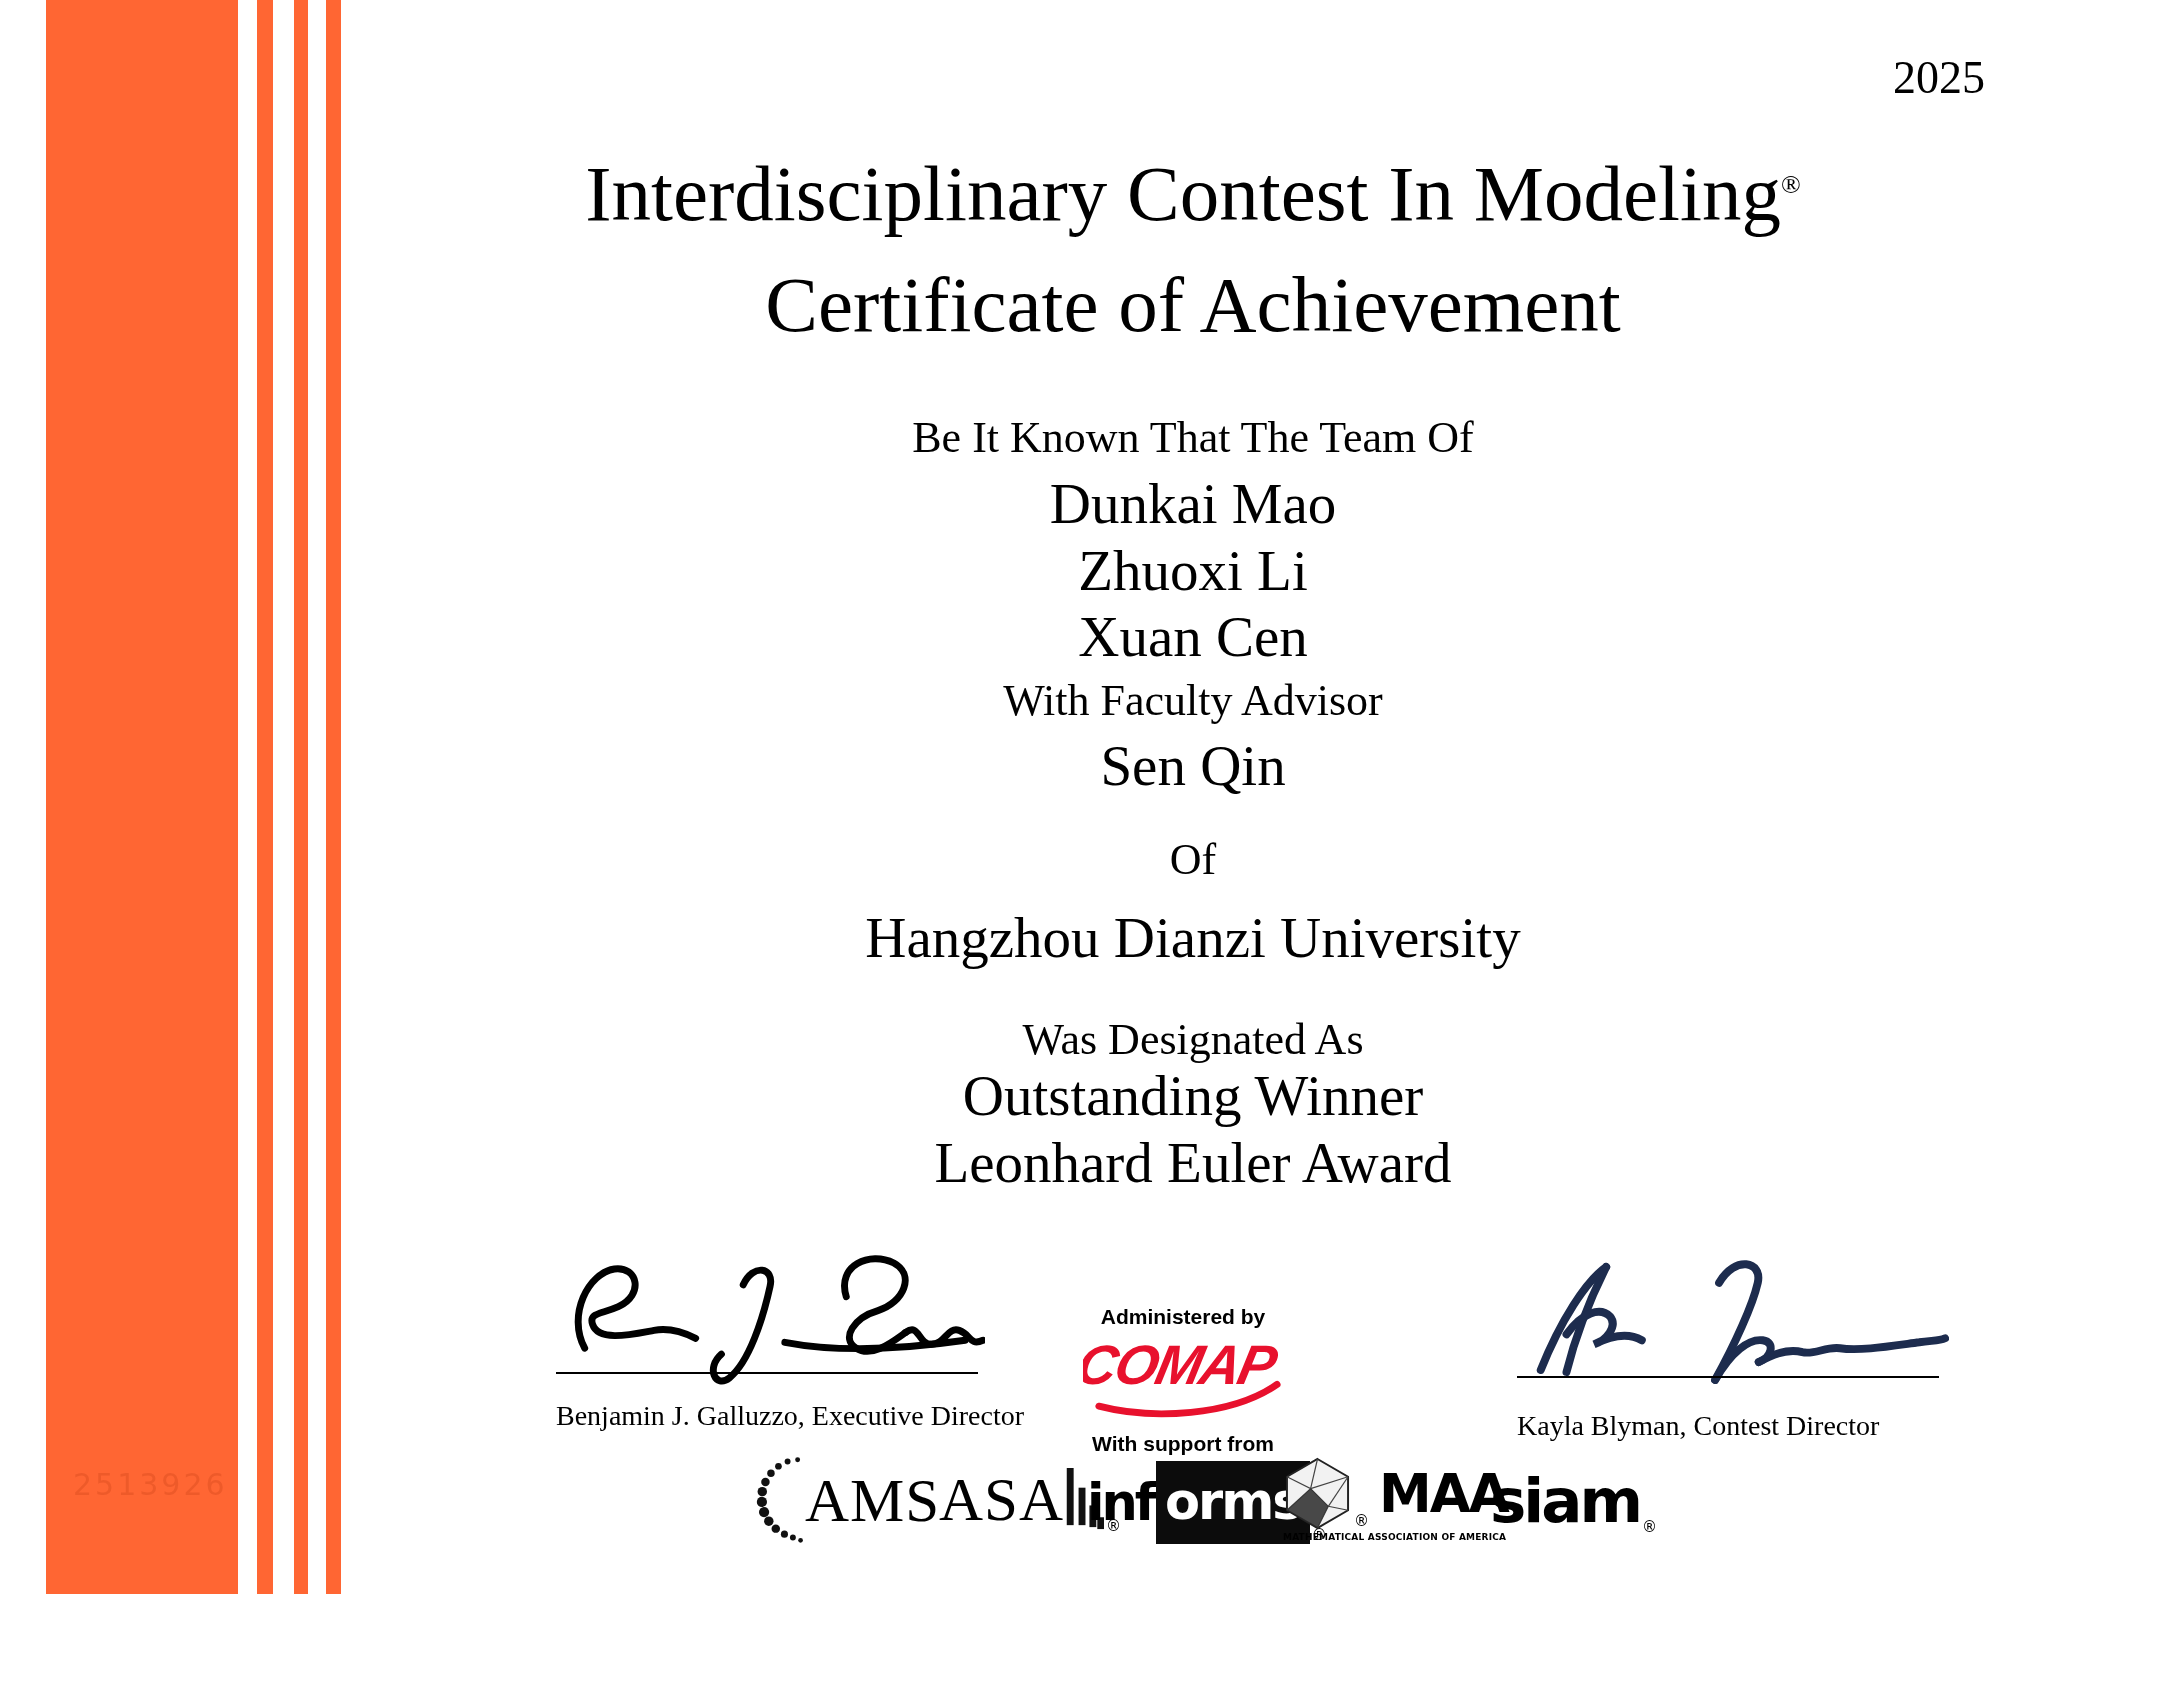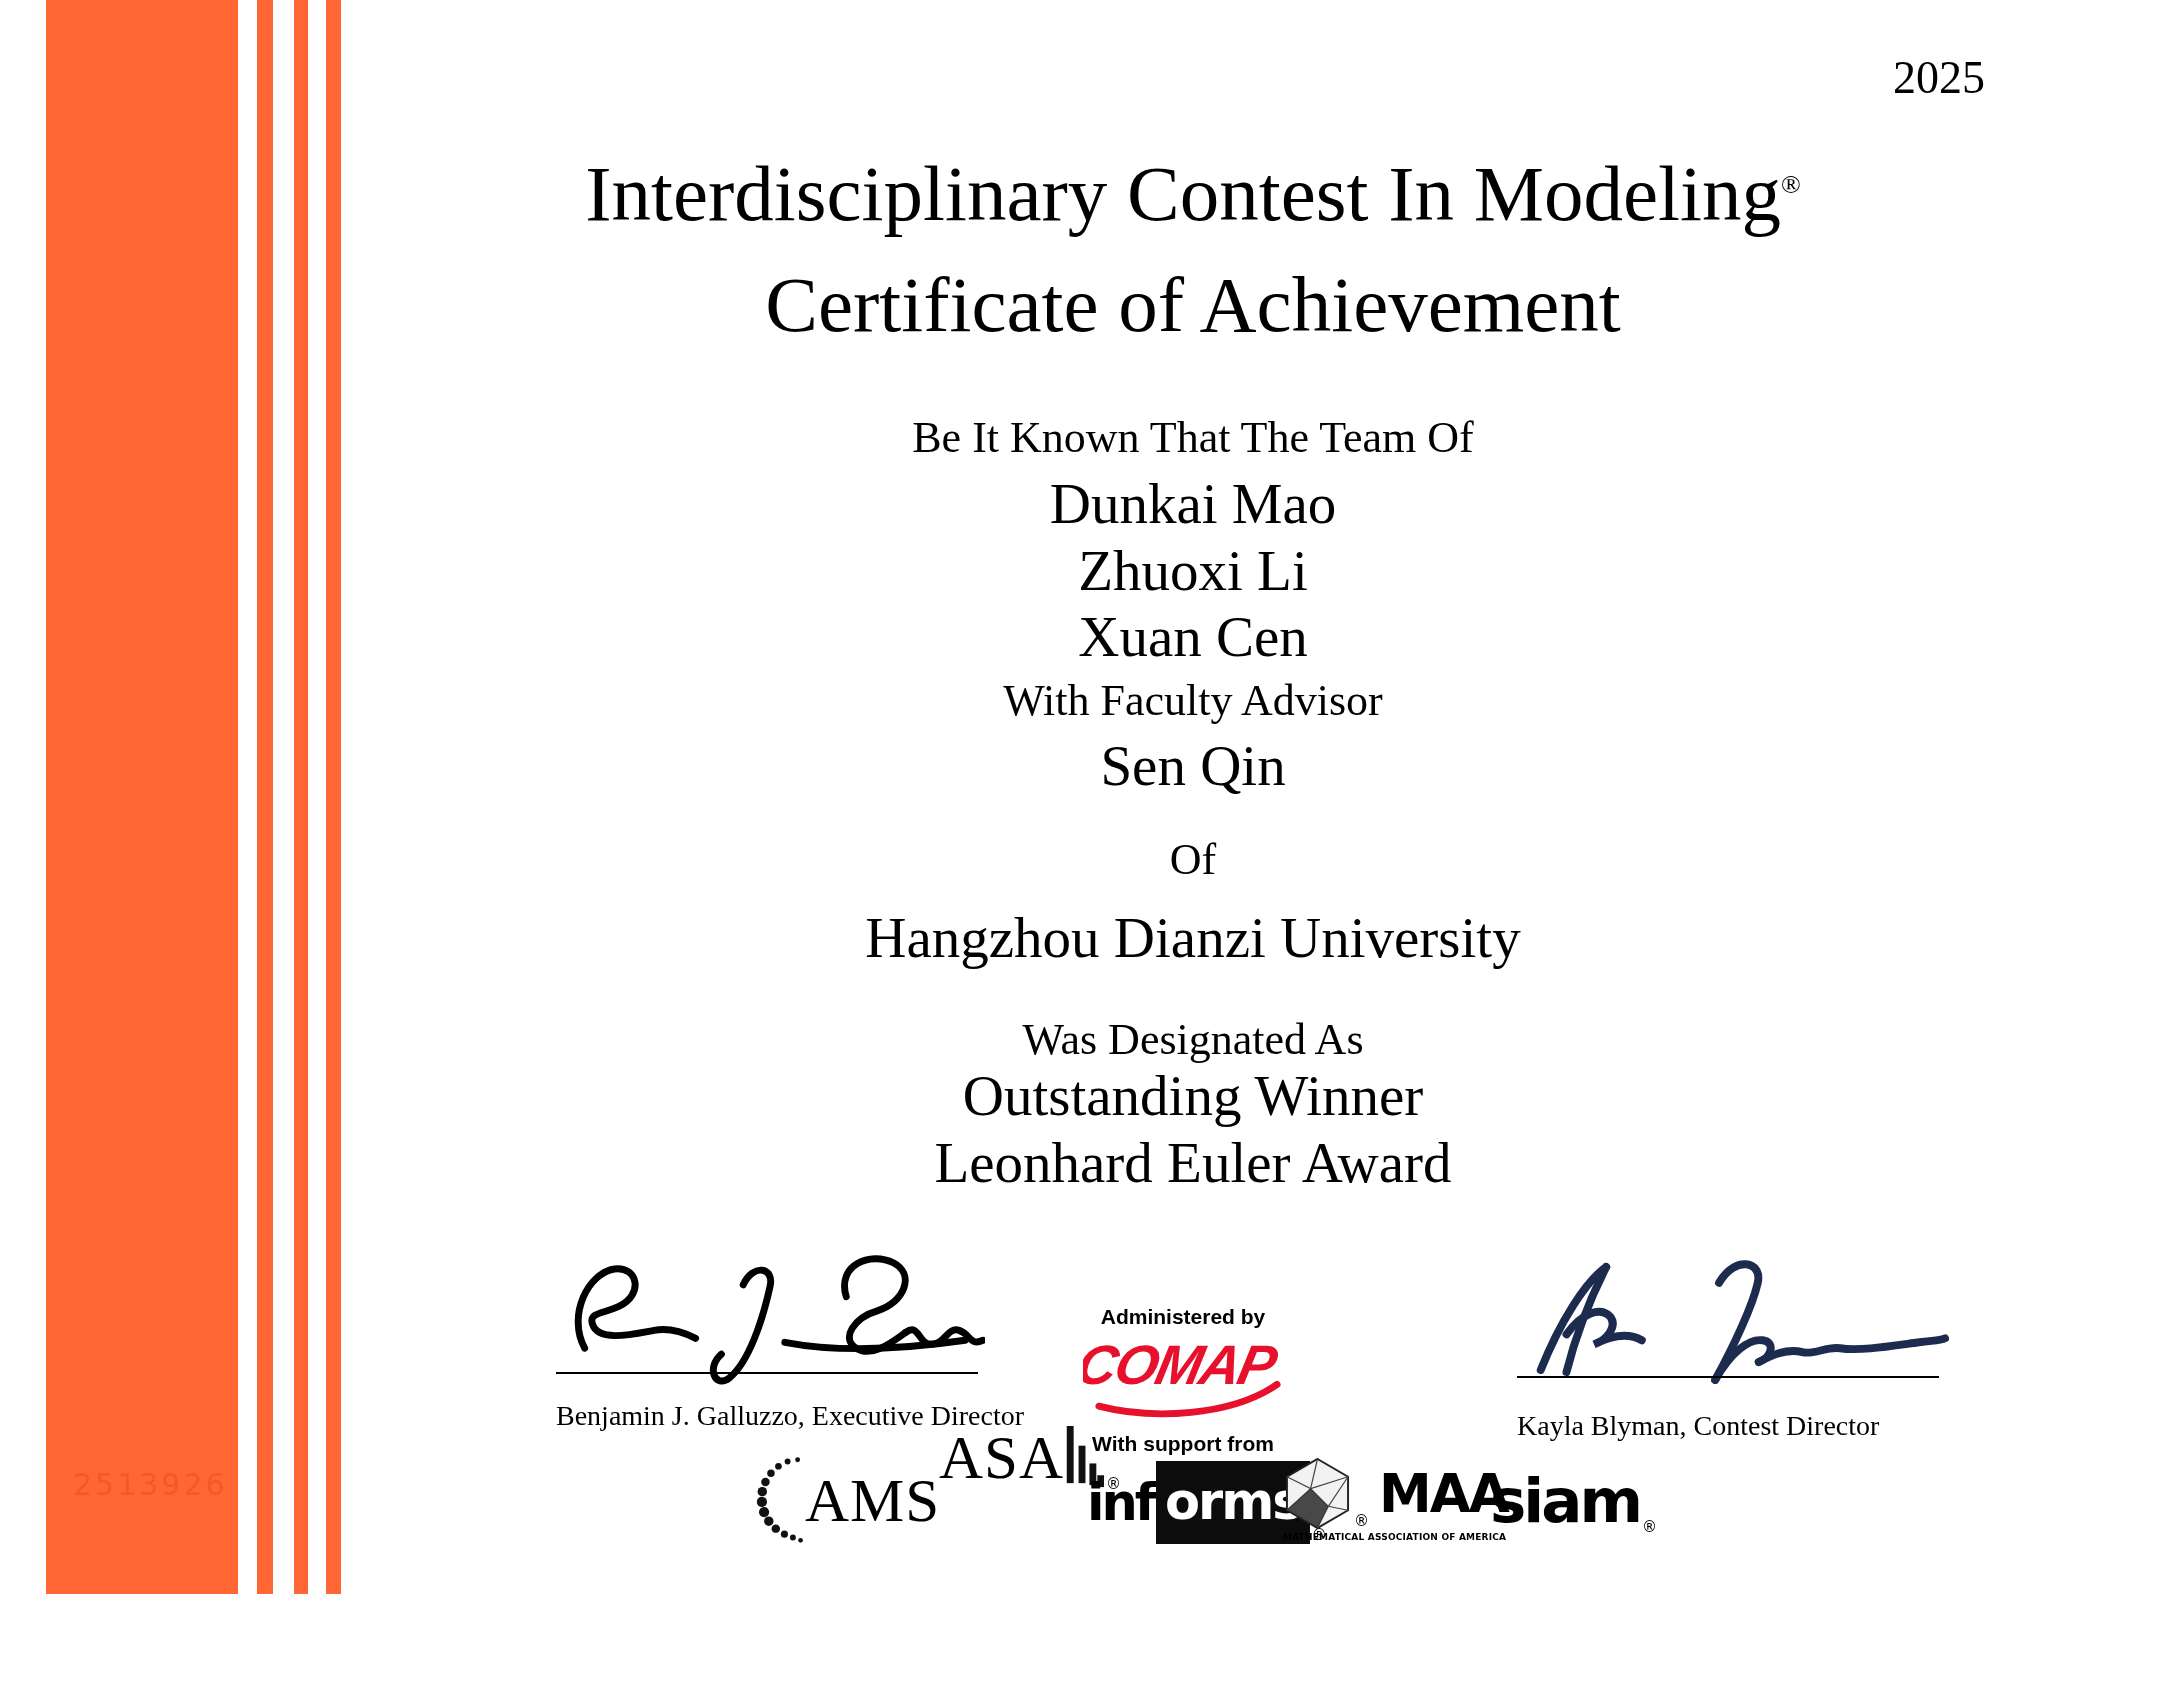--- a/index.html
+++ b/index.html
@@ -52,21 +52,21 @@
     position:absolute;left:1081px;width:204px;text-align:center;
     font-family:"Liberation Sans", sans-serif;font-weight:bold;font-size:21px;white-space:nowrap;
   }
   .y-adminby{top:1305px;}
   .y-support{top:1432px;}
   .comap{position:absolute;left:1083px;top:1327px;}
   
   .logo{position:absolute;display:flex;align-items:center;}
   .serif-logo{font-family:"Liberation Serif", serif;font-size:61px;letter-spacing:1px;}
   .ams{left:744px;top:1457px;}
-  .asa{left:939px;top:1423px;}
+  .asa{left:939px;top:1465px;}
   .informs{left:1087px;top:1461px;font-family:"DejaVu Sans", sans-serif;font-weight:bold;}
   .informs .inf{font-size:51px;letter-spacing:-3px;}
   .informs .box{background:#0c0c0c;color:#fff;font-size:51px;letter-spacing:-2px;
     padding:11px 9px 13px 9px;margin-left:2px;}
   .informs .reg, .tiny-reg{font-family:"DejaVu Sans", sans-serif;font-weight:normal;
     font-size:15px;align-self:flex-end;margin-left:2px;}
   .maa{left:1283px;top:1457px;flex-direction:column;align-items:flex-start;}
   .maa-row{display:flex;align-items:center;}
   .maa-text{font-family:"DejaVu Sans", sans-serif;font-weight:800;font-size:53px;
     letter-spacing:-2px;margin-left:10px;}

